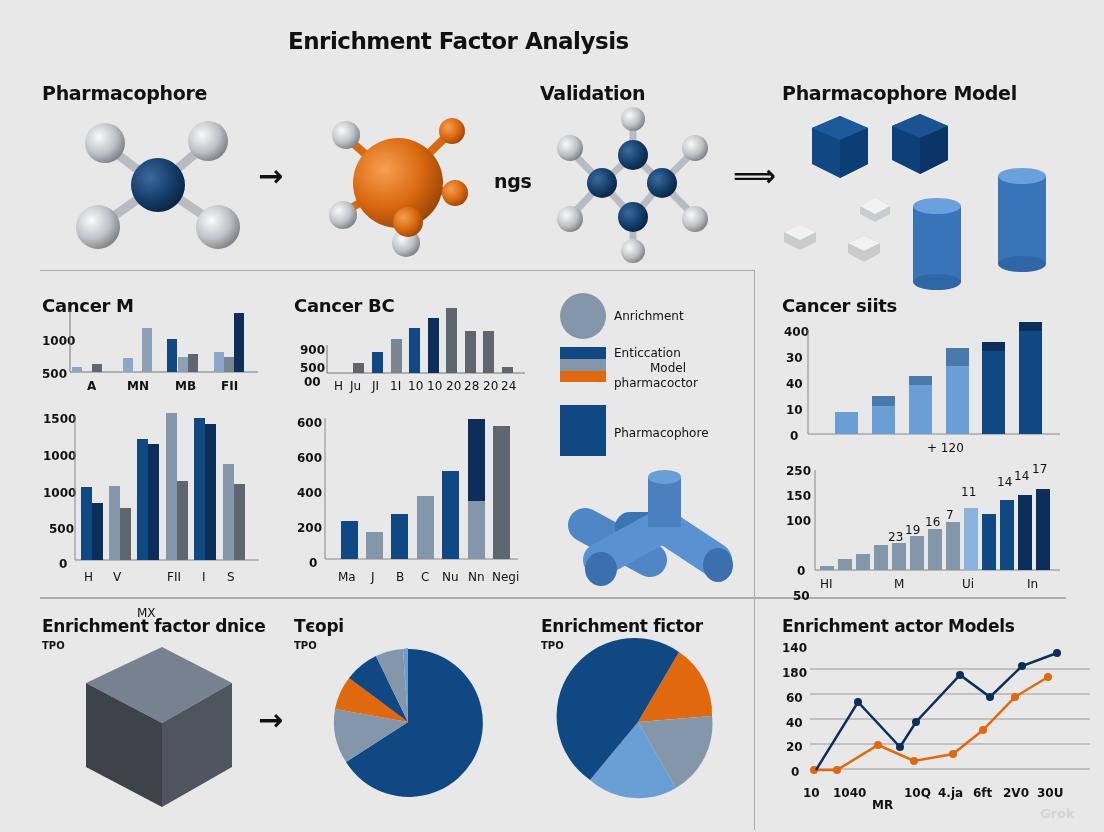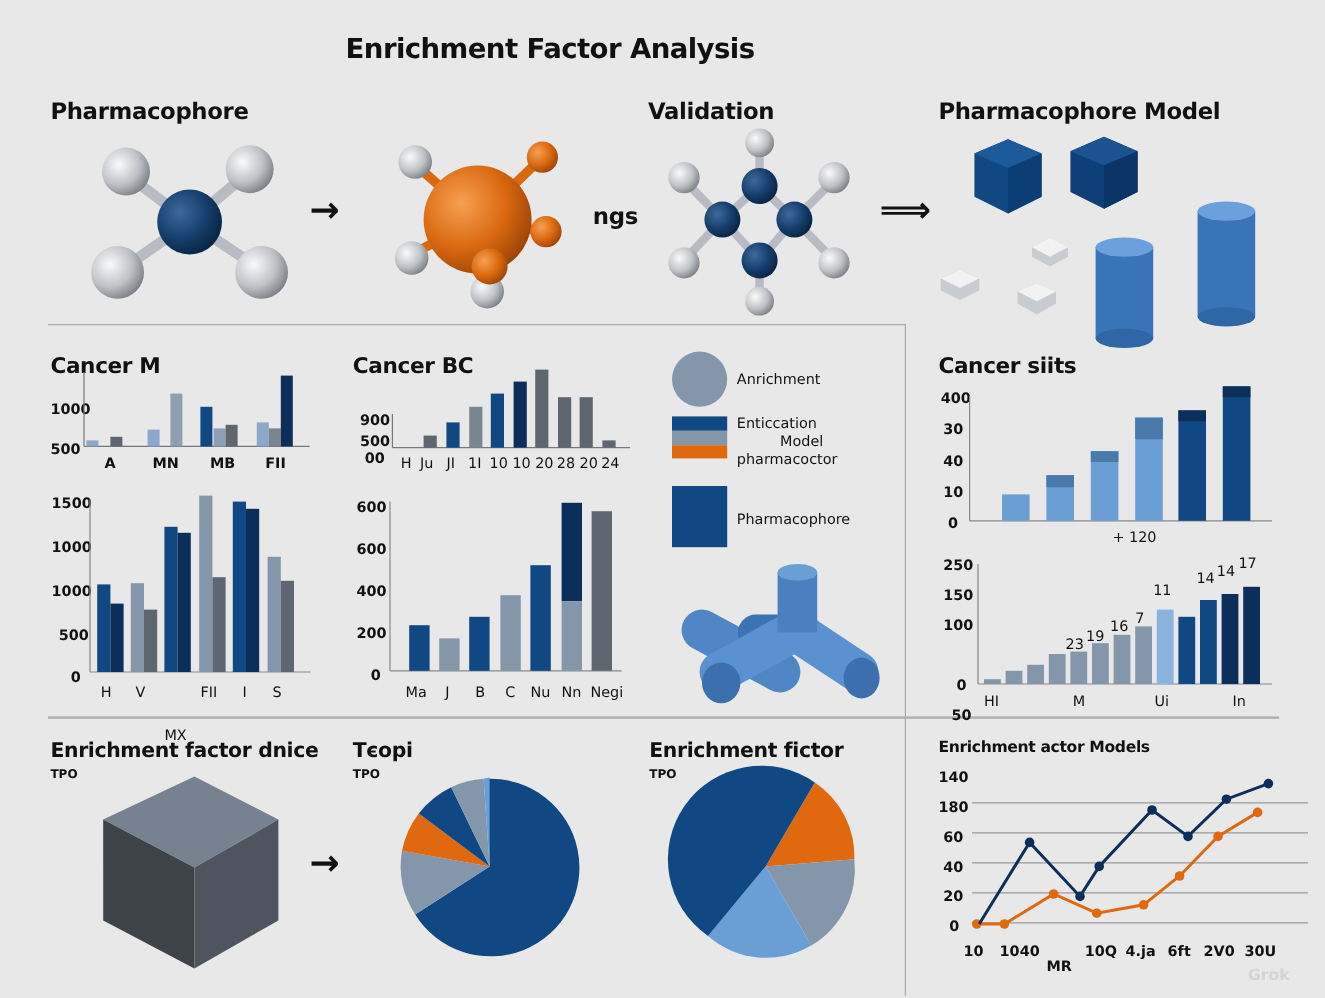--- a/index.html
+++ b/index.html
@@ -354,21 +354,21 @@
 <div class="abs h2" style="left:541px; top:616px; font-size:17px;">Enrichment fictor</div>
 <div class="abs h3" style="left:541px; top:640px;">TPO</div>
 <svg style="left:563px; top:649px;" width="150" height="150">
 
   <path d="M75,73 L116,3 A74,74 0 0,1 149,67 Z" fill="#e0690f"></path>
   <path d="M75,73 L149,67 A74,74 0 0,1 113,139 Z" fill="#8497aa"></path>
   <path d="M75,73 L113,139 A74,74 0 0,1 27,131 Z" fill="#6a9fd6"></path>
   <path d="M75,73 L27,131 A74,74 0 0,1 116,3 Z" fill="#0f4883"></path>
 </svg>
 
-<div class="abs h2" style="left:782px; top:616px; font-size:13px;">Enrichment actor Models</div>
+<div class="abs h2" style="left:782px; top:616px; font-size:17px;">Enrichment actor Models</div>
 <div class="abs tick" style="left:782px; top:641px;">140</div>
 <div class="abs tick" style="left:782px; top:666px;">180</div>
 <div class="abs tick" style="left:786px; top:691px;">60</div>
 <div class="abs tick" style="left:786px; top:716px;">40</div>
 <div class="abs tick" style="left:786px; top:740px;">20</div>
 <div class="abs tick" style="left:791px; top:765px;">0</div>
 <svg style="left:810px; top:640px;" width="290" height="140">
   <g stroke="#9a9a9a" stroke-width="1">
     <line x1="0" y1="29" x2="280" y2="29"></line>
     <line x1="0" y1="54" x2="280" y2="54"></line>

